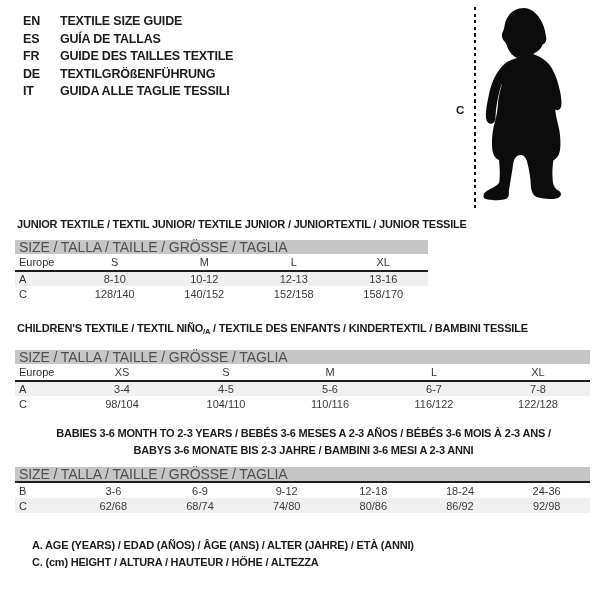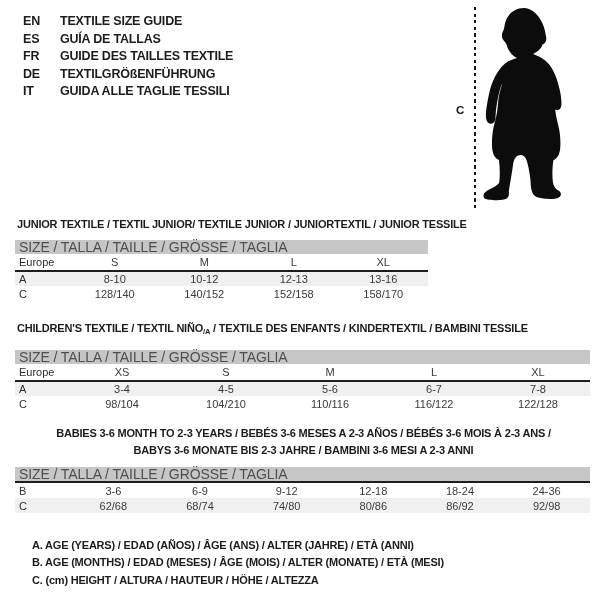--- a/index.html
+++ b/index.html
@@ -182,21 +182,21 @@
         <th>A</th>
         <td>3-4</td>
         <td>4-5</td>
         <td>5-6</td>
         <td>6-7</td>
         <td>7-8</td>
       </tr>
       <tr class="r-data">
         <th>C</th>
         <td>98/104</td>
-        <td>104/210</td>
+        <td>104/110</td>
         <td>110/116</td>
         <td>116/122</td>
         <td>122/128</td>
       </tr>
     </tbody>
       </table>
   </div>
 
   <div class="tsec tsec-3">
     <div class="tbl-title tbl-title2">BABIES 3-6 MONTH TO 2-3 YEARS / BEBÉS 3-6 MESES A 2-3 AÑOS / BÉBÉS 3-6 MOIS À 2-3 ANS /</div>
@@ -230,17 +230,16 @@
         <td>80/86</td>
         <td>86/92</td>
         <td>92/98</td>
       </tr>
     </tbody>
       </table>
   </div>
 
   <div class="legend">
     <div class="legend-line">A. AGE (YEARS) / EDAD (AÑOS) / ÂGE (ANS) / ALTER (JAHRE) / ETÀ (ANNI)</div>
-    <div class="legend-line">B. AGE (MONTHS) / EDAD (MESES) / ÂGE (MOIS) / ALTER (MONATE) / ETÀ (MESI)</div>
     <div class="legend-line">C. (cm) HEIGHT / ALTURA / HAUTEUR / HÖHE / ALTEZZA</div>
   </div>
 
 </div>
 
 </body></html>

